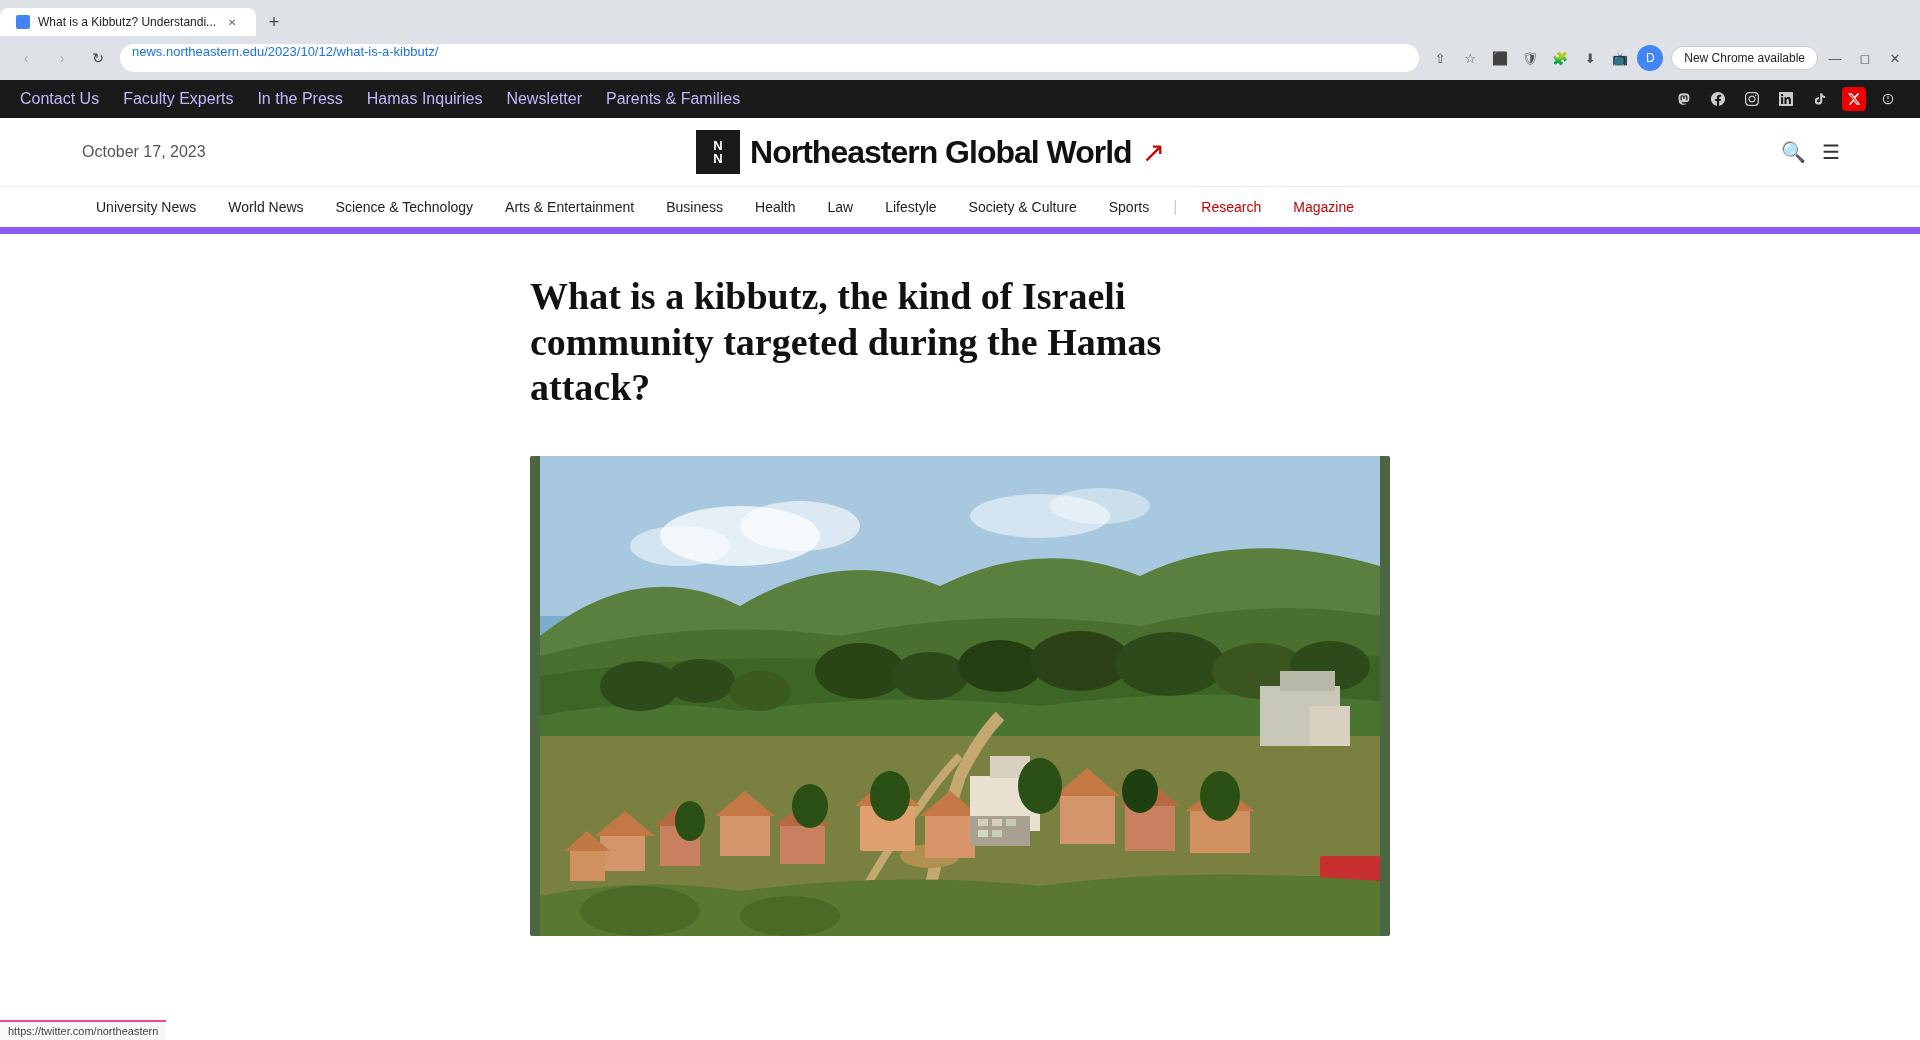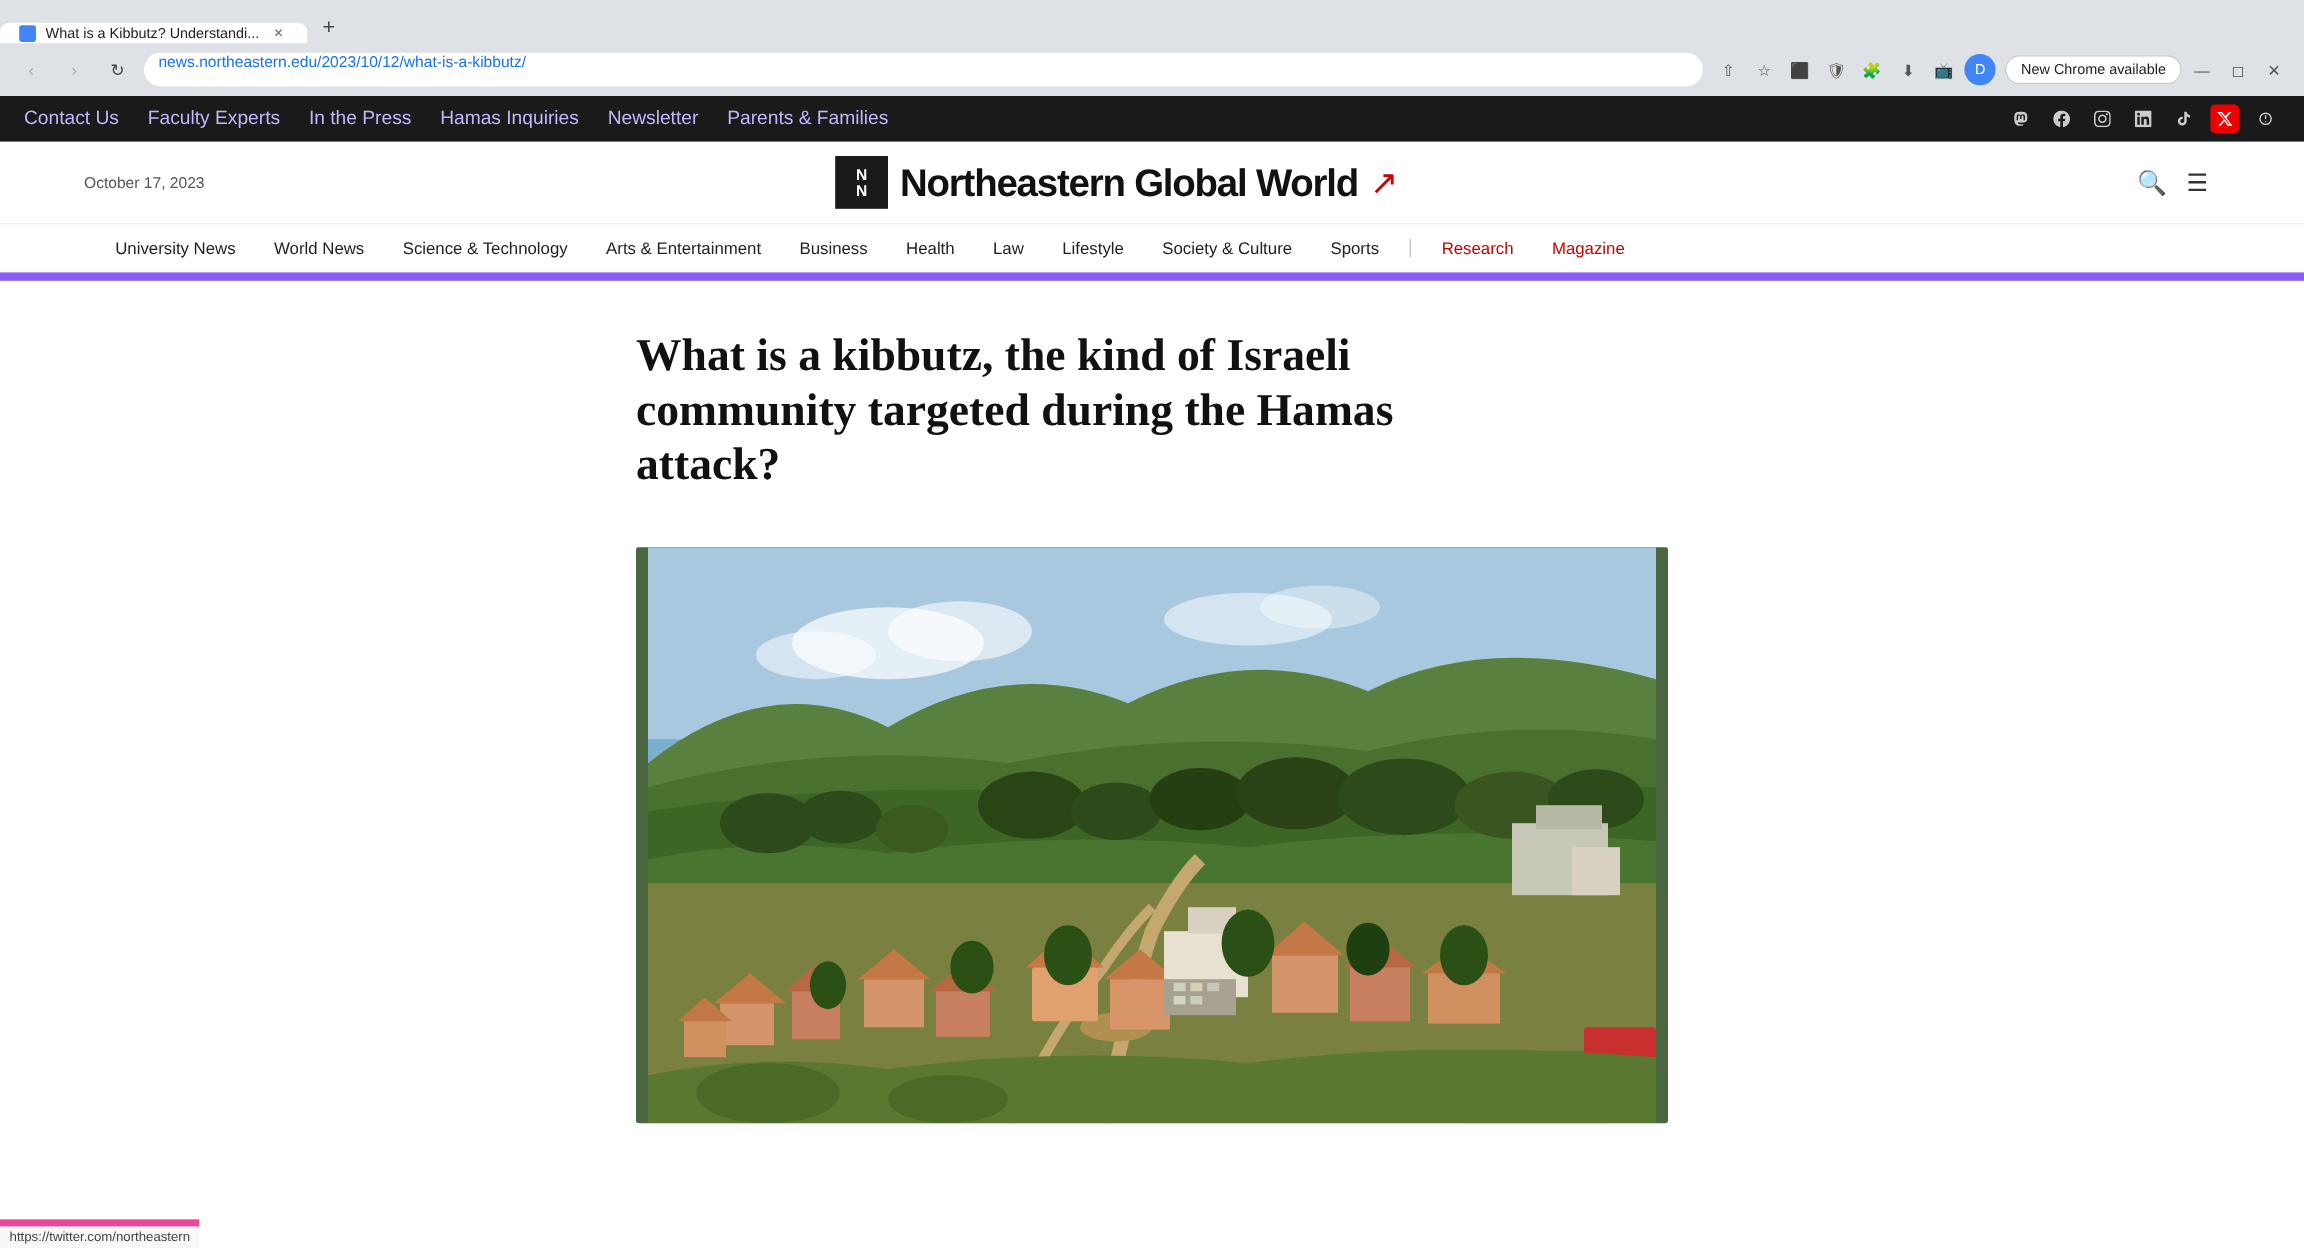--- a/index.html
+++ b/index.html
@@ -1,21 +1,21 @@
 <!DOCTYPE html>
 <html><head>
   <meta charset="utf-8">
   <style>
     * { margin: 0; padding: 0; box-sizing: border-box; }
     body { font-family: -apple-system, BlinkMacSystemFont, 'Segoe UI', sans-serif; background: #fff; width: 1920px; min-height: 1040px; overflow-x: hidden; }
 
     
     .browser-frame { background: #dee1e6; width: 100%; }
     .tab-bar { display: flex; align-items: flex-end; padding: 8px 0 0 0; background: #dee1e6; height: 36px; }
-    .tab { display: flex; align-items: center; background: #fff; border-radius: 8px 8px 0 0; padding: 0 16px; height: 17px; min-width: 220px; max-width: 280px; font-size: 12px; color: #222; gap: 8px; position: relative; }
+    .tab { display: flex; align-items: center; background: #fff; border-radius: 8px 8px 0 0; padding: 0 16px; height: 28px; min-width: 220px; max-width: 280px; font-size: 12px; color: #222; gap: 8px; position: relative; }
     .tab-favicon { width: 14px; height: 14px; background: #4285f4; border-radius: 2px; flex-shrink: 0; }
     .tab-title { flex: 1; overflow: hidden; text-overflow: ellipsis; white-space: nowrap; font-size: 12px; }
     .tab-close { width: 16px; height: 16px; border-radius: 50%; display: flex; align-items: center; justify-content: center; font-size: 10px; cursor: pointer; color: #666; }
     .new-tab-btn { width: 28px; height: 28px; display: flex; align-items: center; justify-content: center; border-radius: 50%; cursor: pointer; color: #444; font-size: 18px; margin-left: 4px; }
 
     .address-bar-row { display: flex; align-items: center; background: #dee1e6; padding: 4px 12px; gap: 8px; height: 44px; }
     .nav-btn { width: 28px; height: 28px; border-radius: 50%; display: flex; align-items: center; justify-content: center; cursor: pointer; color: #444; font-size: 14px; }
     .nav-btn.disabled { color: #aaa; cursor: default; }
     .address-input { flex: 1; height: 28px; border-radius: 14px; background: #fff; border: none; padding: 0 12px; font-size: 13px; color: #222; display: flex; }
     .address-text { font-size: 13px; color: #1a73e8; }
@@ -25,38 +25,38 @@
 
     
     .site-topbar { background: #1a1a1a; display: flex; align-items: center; justify-content: space-between; padding: 0 20px; height: 38px; }
     .site-topbar-nav { display: flex; gap: 24px; }
     .site-topbar-nav a { color: #c4b5fd; text-decoration: none; font-size: 16px; }
     .site-topbar-social { display: flex; gap: 10px; align-items: center; }
     .social-icon { width: 24px; height: 24px; border-radius: 4px; display: flex; align-items: center; justify-content: center; cursor: pointer; color: #fff; font-size: 12px; }
     .social-icon.twitter-highlighted { background: #e00; border: 2px solid #e00; }
 
     .site-header { display: flex; align-items: center; justify-content: space-between; padding: 12px 80px; border-bottom: 1px solid #eee; }
-    .site-date { font-size: 13px; color: #555; position: absolute; left: 70px; }
+    .site-date { font-size: 16px; color: #555; position: absolute; left: 82px; }
     .site-logo { display: flex; align-items: center; gap: 10px; text-decoration: none; margin: 0 auto; }
     .logo-box { background: #1a1a1a; color: #fff; width: 44px; height: 44px; display: flex; align-items: center; justify-content: center; font-size: 11px; font-weight: bold; line-height: 1.2; text-align: center; }
     .logo-text { font-size: 32px; font-weight: 700; color: #111; letter-spacing: -1px; }
     .logo-arrow { color: #cc0000; font-size: 28px; }
     .header-actions { display: flex; gap: 16px; align-items: center; }
     .header-icon { font-size: 20px; cursor: pointer; color: #333; }
 
     .site-nav { border-bottom: 7px solid #8b5cf6; padding: 0 80px; }
     .site-nav ul { display: flex; list-style: none; gap: 0; }
     .site-nav ul li a { display: block; padding: 12px 16px; font-size: 14px; color: #222; text-decoration: none; white-space: nowrap; }
     .site-nav ul li a.red { color: #c00; }
 
     .article-content { max-width: 900px; margin: 0 auto; padding: 40px 20px; }
     .article-title { font-size: 38px; font-weight: 700; line-height: 1.2; color: #111; margin-bottom: 45px; font-family: Georgia, 'Times New Roman', serif; max-width: 700px; }
     .article-image { width: 100%; height: 480px; border-radius: 2px; overflow: hidden; background: #4a6741; position: relative; }
 
-    .status-bar { position: fixed; bottom: 0; left: 0; background: #f8f8f8; border-top: 6px solid #ec4899; padding: 3px 8px; font-size: 11px; color: #444; z-index: 100; }
+    .status-bar { position: fixed; bottom: 0; left: 0; background: #f8f8f8; border-top: 2px solid #ec4899; padding: 3px 8px; font-size: 11px; color: #444; z-index: 100; }
   </style>
 </head>
 <body>
 
 <div class="browser-frame">
 
   <div class="tab-bar">
     <div class="tab">
       <div class="tab-favicon"></div>
       <span class="tab-title">What is a Kibbutz? Understandi...</span>

